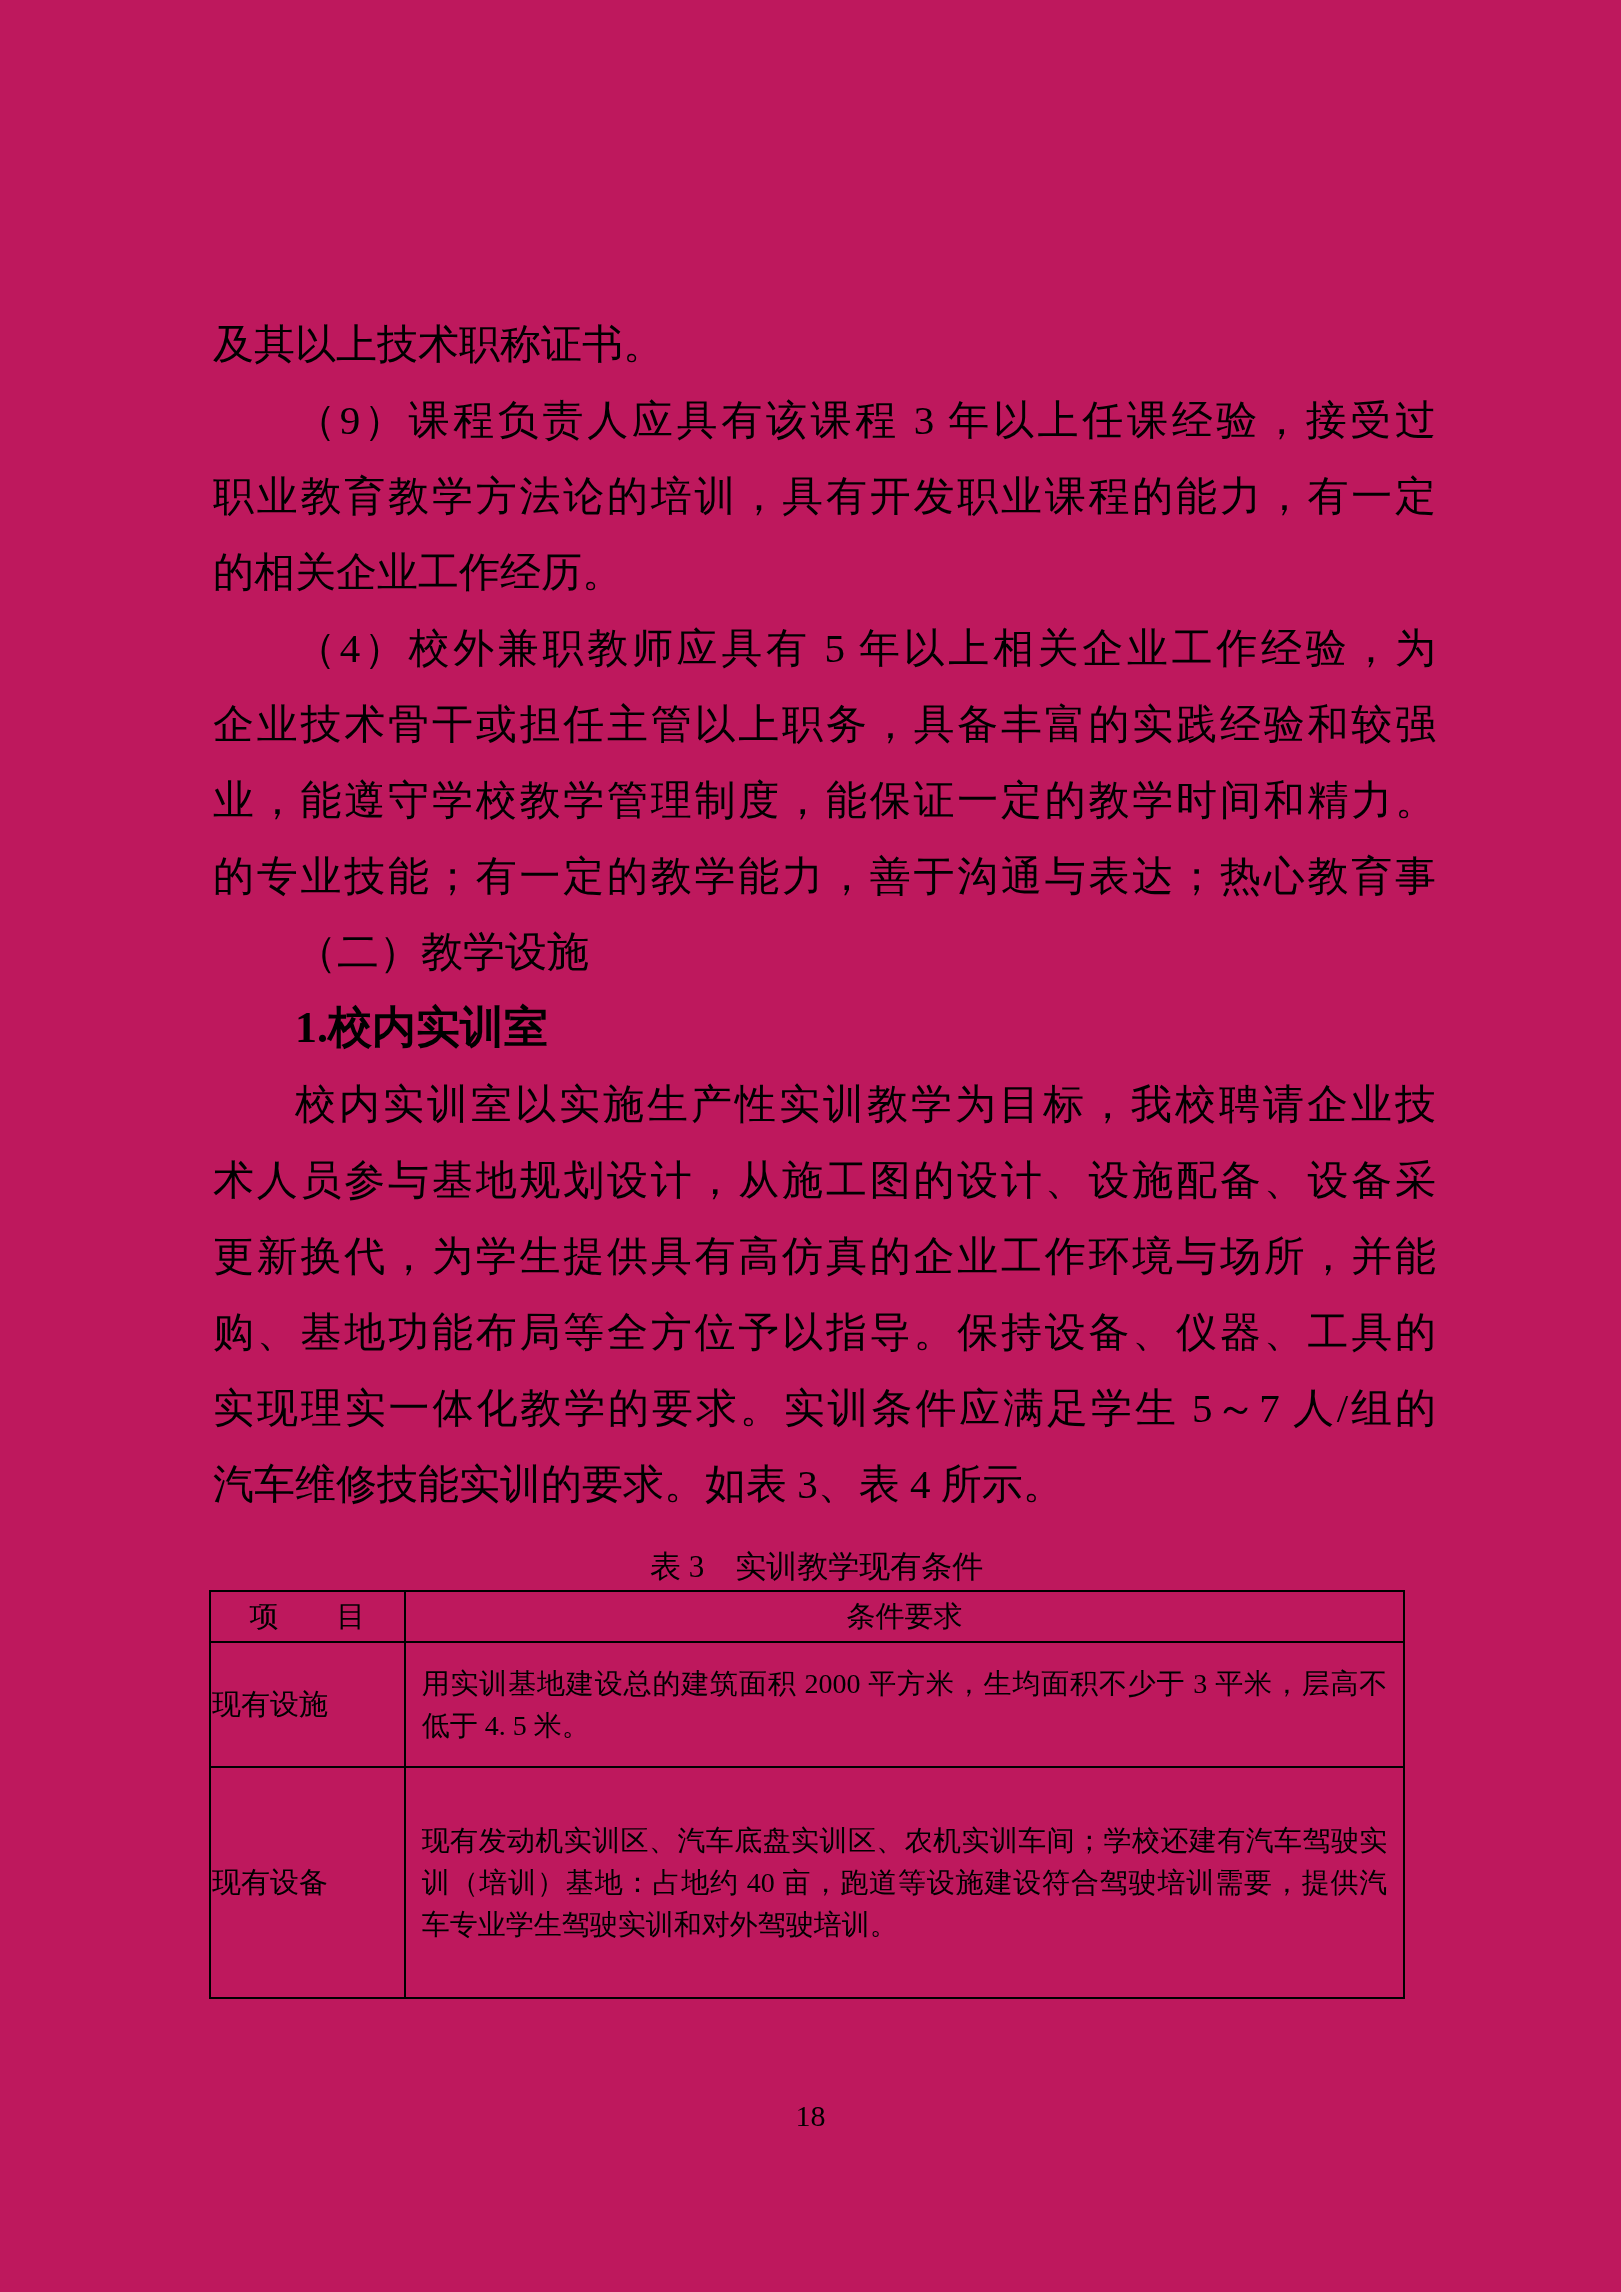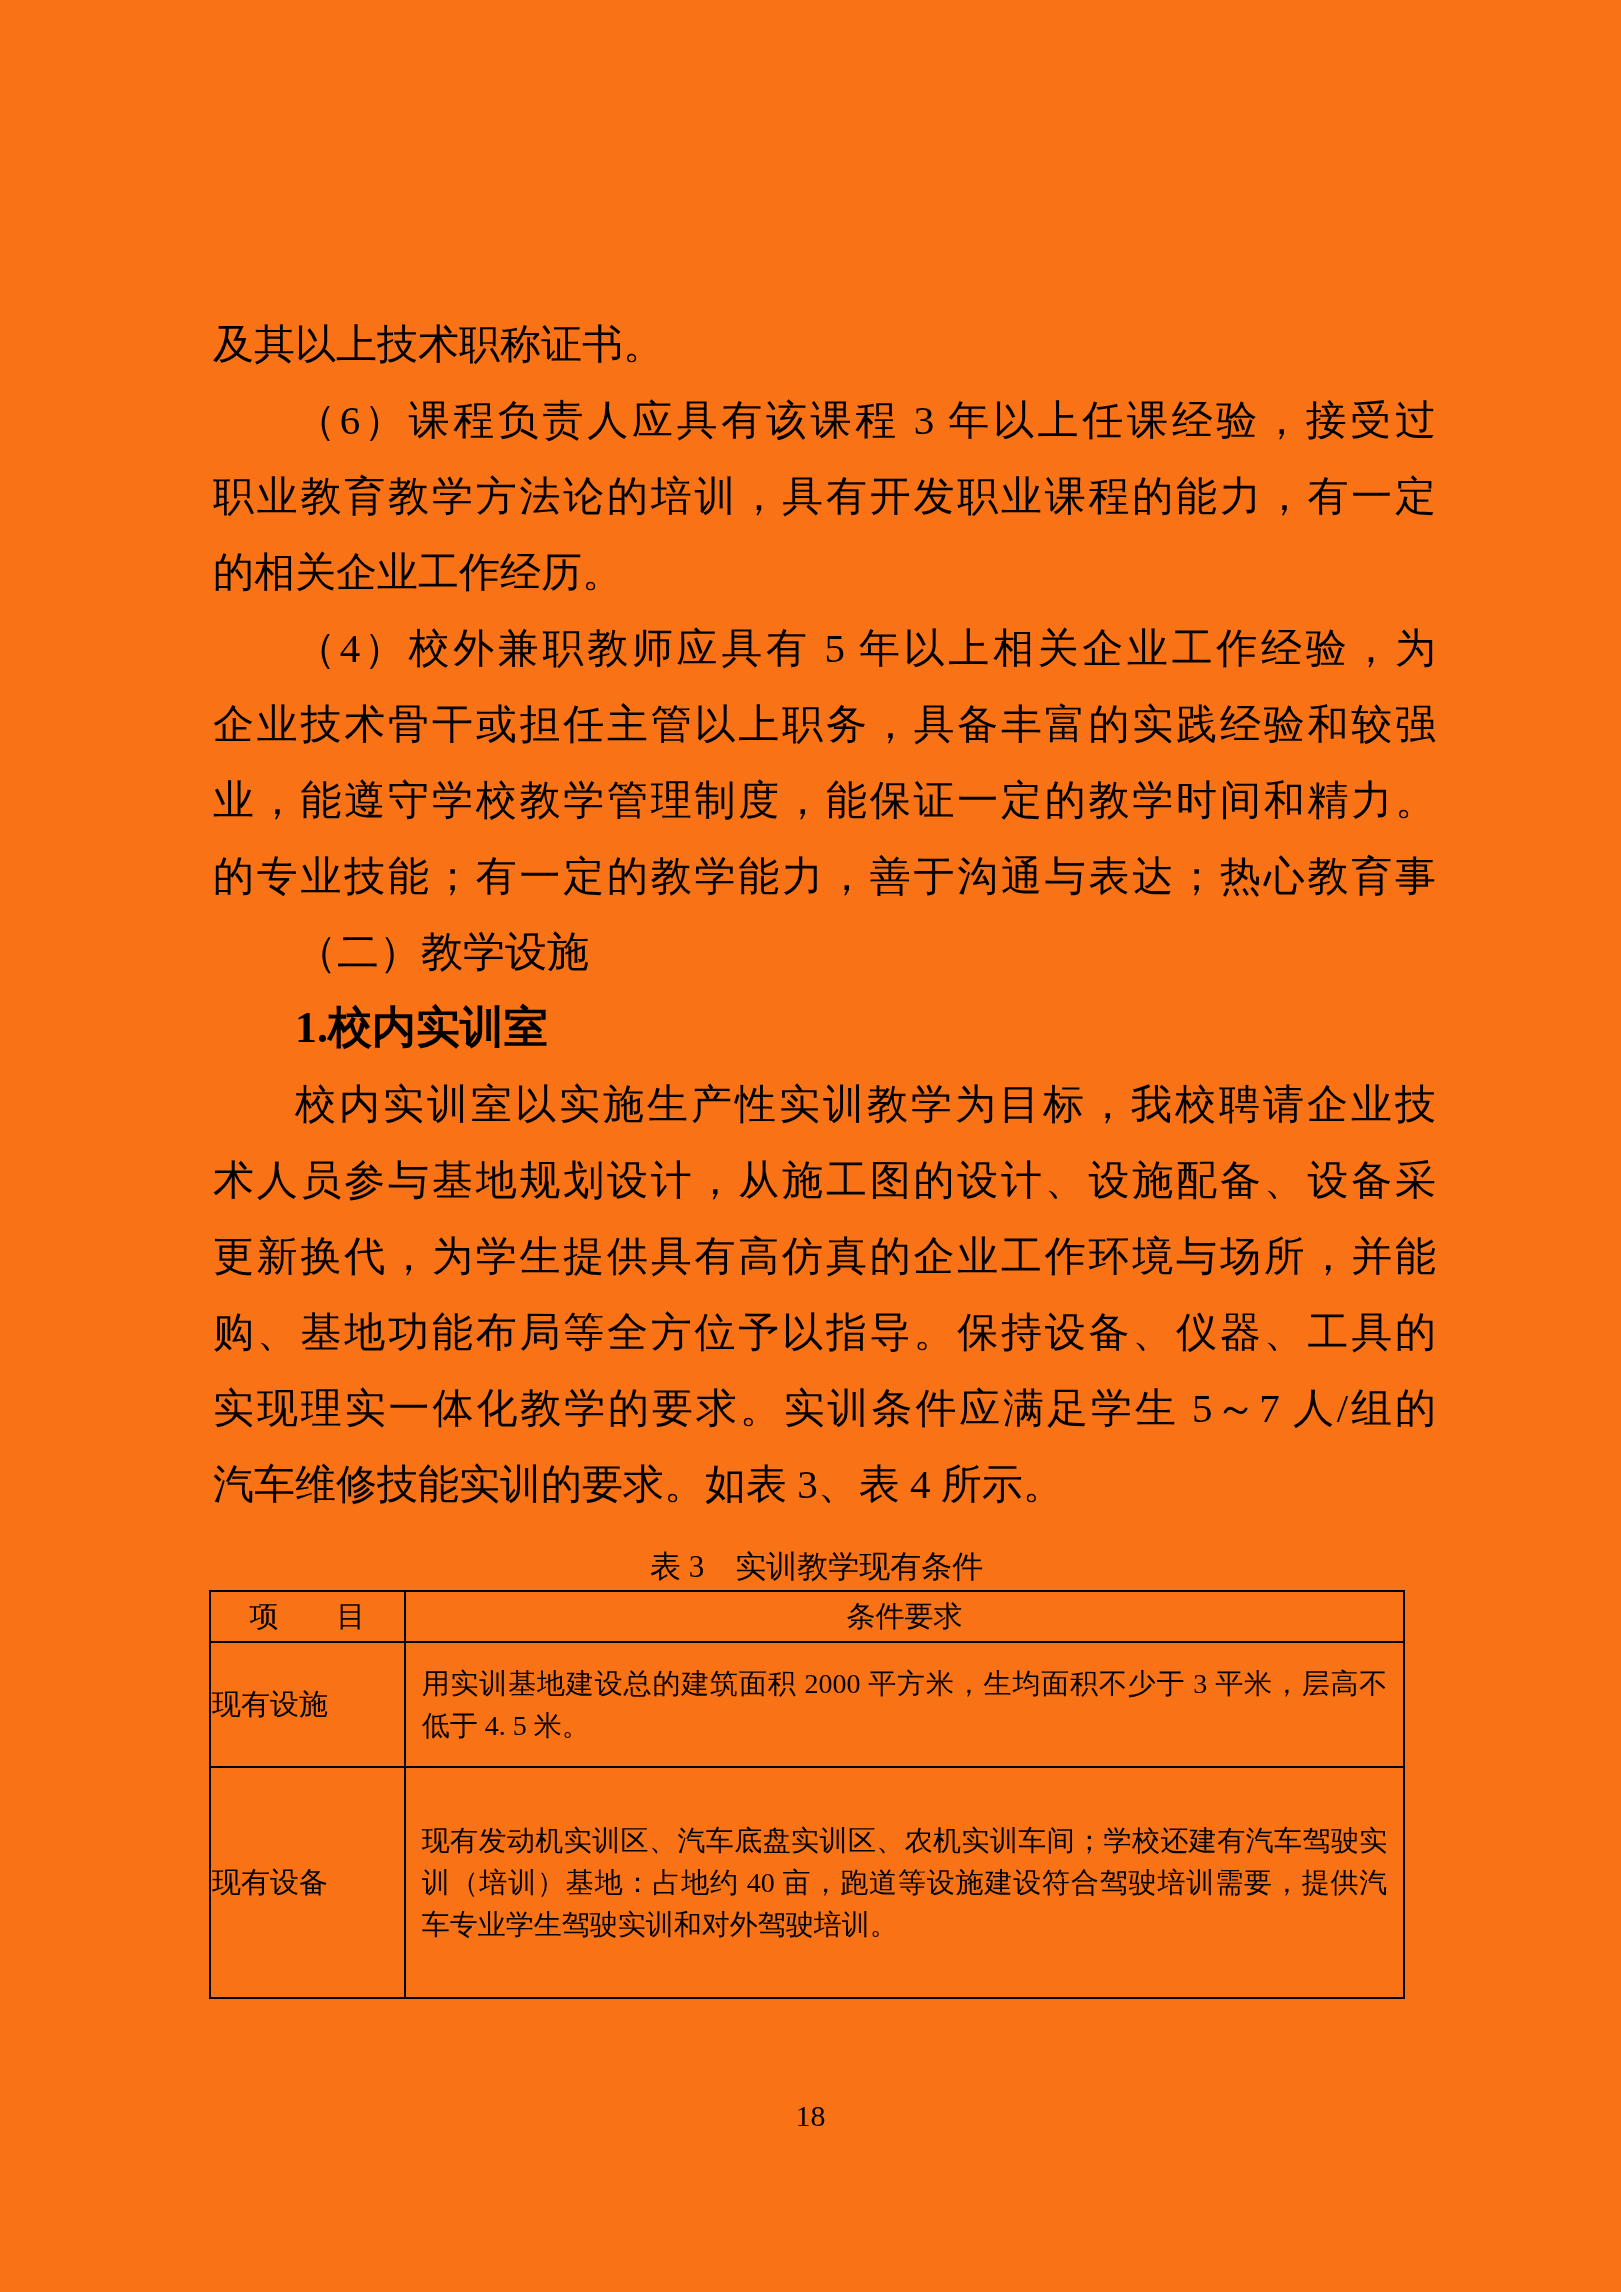--- a/index.html
+++ b/index.html
@@ -4,21 +4,21 @@
 <style>
   html, body {
     margin: 0;
     padding: 0;
     background: #ffffff;
   }
   .page {
     position: relative;
     width: 1621px;
     height: 2293px;
-    background: #f97316;
+    background: #be185d;
     color: #000000;
     font-family: "Liberation Serif", "DejaVu Serif", serif;
     overflow: hidden;
   }
   
   .body-text {
     position: absolute;
     left: 213px;
     top: 306px;
     width: 1223px;
@@ -108,21 +108,21 @@
     line-height: 43px;
   }
 </style>
 </head>
 <body>
 
 <div class="page">
 
   <div class="body-text">
     <div class="bline">及其以上技术职称证书。</div>
-    <div class="bline ind j">（6）课程负责人应具有该课程 3 年以上任课经验，接受过</div>
+    <div class="bline ind j">（9）课程负责人应具有该课程 3 年以上任课经验，接受过</div>
     <div class="bline j">职业教育教学方法论的培训，具有开发职业课程的能力，有一定</div>
     <div class="bline">的相关企业工作经历。</div>
     <div class="bline ind j">（4）校外兼职教师应具有 5 年以上相关企业工作经验，为</div>
     <div class="bline j">企业技术骨干或担任主管以上职务，具备丰富的实践经验和较强</div>
     <div class="bline j">业，能遵守学校教学管理制度，能保证一定的教学时间和精力。</div>
     <div class="bline j">的专业技能；有一定的教学能力，善于沟通与表达；热心教育事</div>
     <div class="bline ind h1">（二）教学设施</div>
     <div class="bline ind h2">1.校内实训室</div>
     <div class="bline ind j">校内实训室以实施生产性实训教学为目标，我校聘请企业技</div>
     <div class="bline j">术人员参与基地规划设计，从施工图的设计、设施配备、设备采</div>

